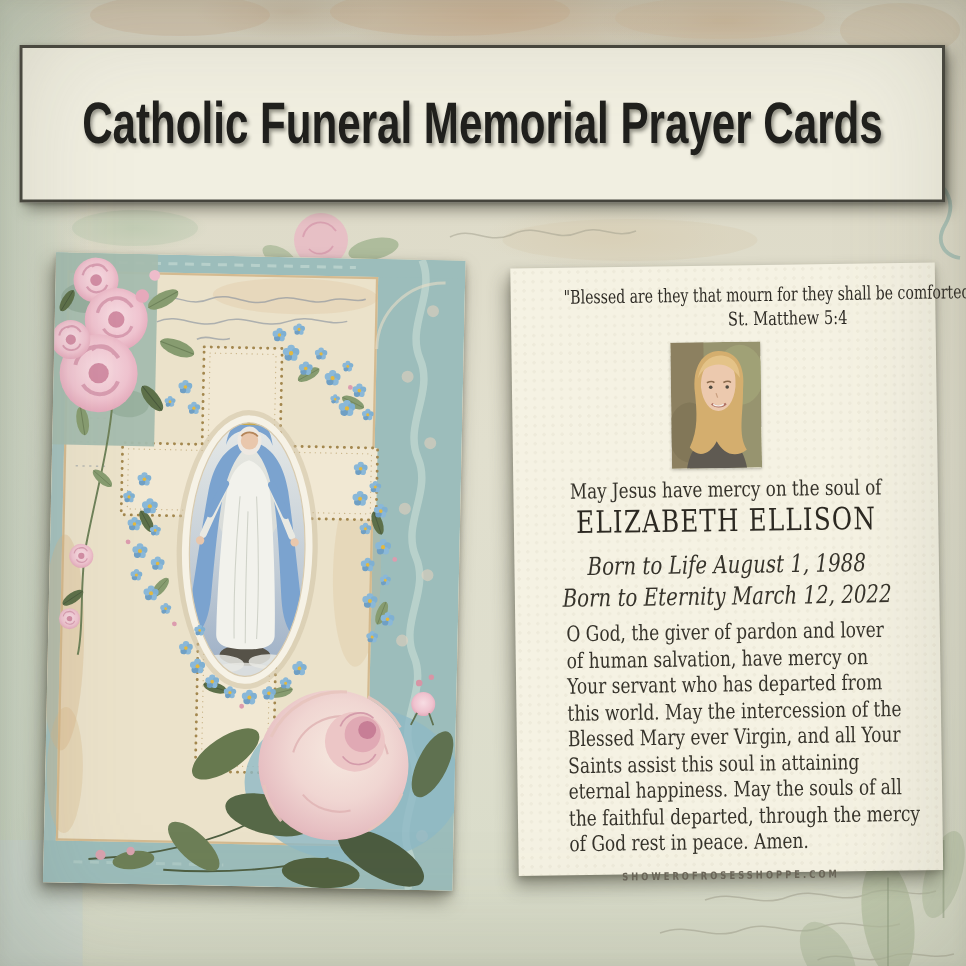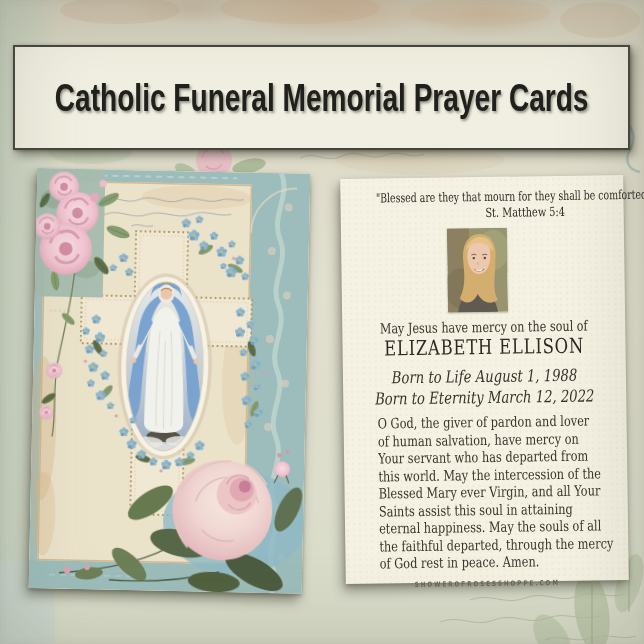--- a/index.html
+++ b/index.html
@@ -17,21 +17,21 @@
       linear-gradient(180deg,#d2cdbb 0%,#d8d4c2 8%,#dedbc9 22%,#e1dfce 46%,#dedecd 70%,#d7dbc8 100%);
   }
   .stage::after{
     content:"";position:absolute;inset:0;pointer-events:none;z-index:9;
     box-shadow:inset 0 0 85px rgba(108,108,88,.28), inset 0 0 10px rgba(120,120,100,.12);
   }
   .bg-decor{position:absolute;left:0;top:0;z-index:0;}
 
   
   .banner{
-    position:absolute;left:13px;top:45px;width:617px;height:105px;z-index:3;
+    position:absolute;left:13px;top:30px;width:617px;height:105px;z-index:3;
     background:#f1efe1;border:2px solid #45443c;box-sizing:border-box;
     box-shadow:4px 5px 9px rgba(45,45,35,.5), 1px 1px 3px rgba(45,45,35,.4);
     display:flex;align-items:center;justify-content:center;
   }
   .banner-title{
     font-family:"Liberation Sans",sans-serif;font-weight:bold;font-size:39px;
     color:#20201d;letter-spacing:0px;white-space:nowrap;
     transform:scaleX(.72);transform-origin:center;
     text-shadow:2px 2px 3px rgba(40,40,32,.45);
   }

